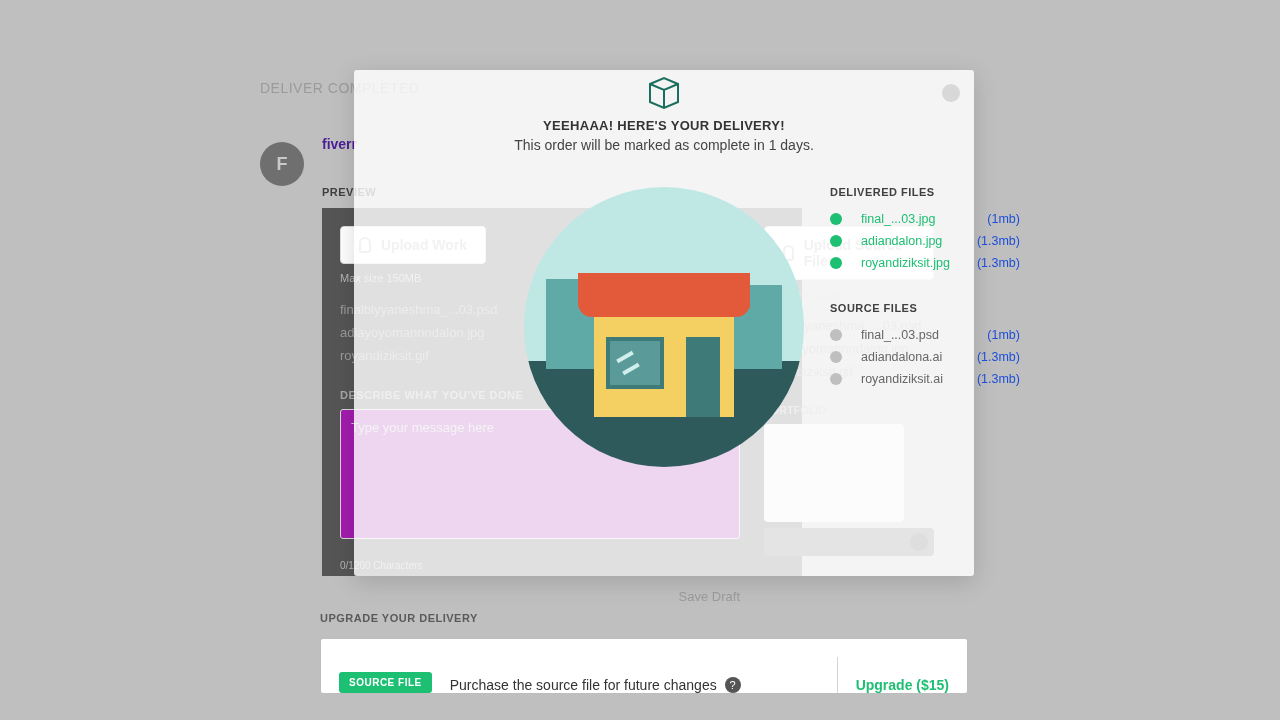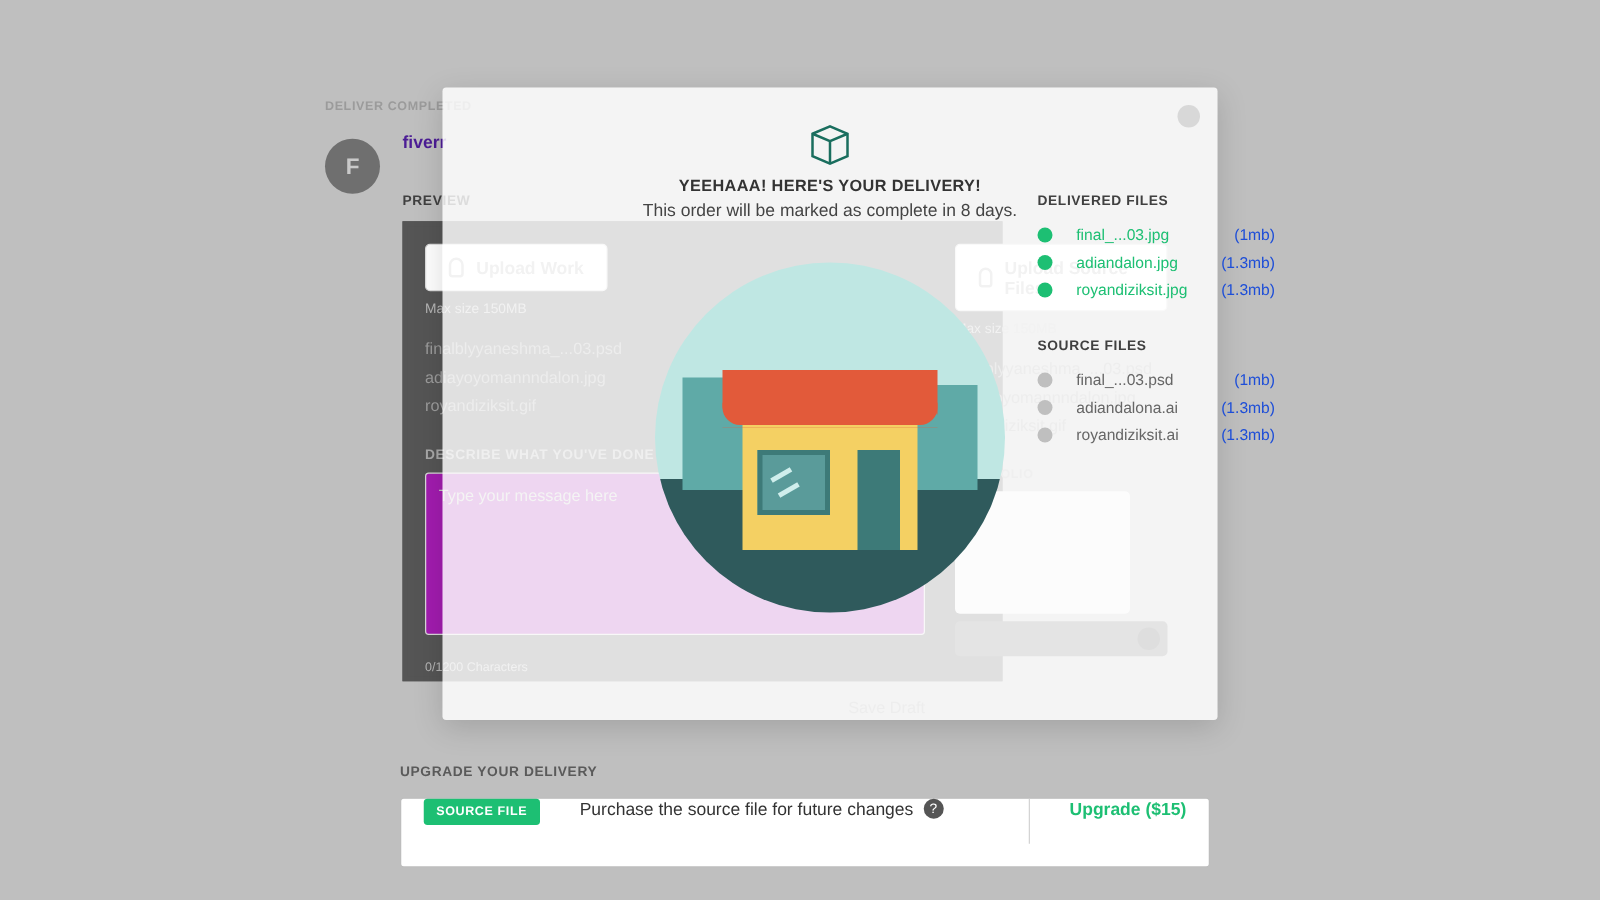--- a/index.html
+++ b/index.html
@@ -1,18 +1,18 @@
 <!DOCTYPE html>
 <html><head>
 <meta charset="utf-8">
 <style>
 *{box-sizing:border-box;margin:0;padding:0;font-family:-apple-system,BlinkMacSystemFont,"Segoe UI",Helvetica,Arial,sans-serif}
 body{background:#bfbfbf;width:1280px;height:720px;overflow:hidden;position:relative}
 .page{position:absolute;left:260px;top:80px;width:760px}
-.deliver-header{color:#9b9b9b;font-size:10px;font-weight:700;letter-spacing:.5px;margin-bottom:14px}
+.deliver-header{color:#9b9b9b;font-size:14px;font-weight:400;letter-spacing:.5px;margin-bottom:40px}
 .row{display:flex;gap:18px}
 .avatar{width:44px;height:44px;border-radius:50%;background:#6f6f6f;display:flex;align-items:center;justify-content:center;color:#c9c9c9;font-weight:700;font-size:18px;margin-top:6px}
 .main-col{flex:1}
 .name{color:#4c1d95;font-weight:700;font-size:14px;margin-bottom:34px}
 .cols{display:flex;gap:28px}
 .left{flex:1}
 .right{width:190px}
 .section-label{font-size:11px;font-weight:700;letter-spacing:.5px;color:#404040;margin-bottom:10px}
 .preview-box{width:100%;height:368px;background:#555;border:4px solid #555;position:relative}
 .upload-btn{display:inline-flex;align-items:center;gap:10px;border:1px solid #ddd;border-radius:4px;padding:10px 18px;color:#b5b5b5;font-weight:600;font-size:14px;background:#fff}
@@ -37,40 +37,40 @@
 
 .dfile{display:flex;align-items:center;gap:19px;font-size:12.5px;padding:4px 0}
 .dfile .dot{width:12px;height:12px;border-radius:50%;display:inline-block;flex-shrink:0}
 .dot.green{background:#1dbf73}
 .dot.gray{background:#bfbfbf}
 .dfile .fname{flex:1;white-space:nowrap;overflow:hidden;text-overflow:ellipsis}
 .dfile .fname.link{color:#1dbf73}
 .dfile .fname.plain{color:#666}
 .dfile .size{color:#1d4ed8}
 
-.overlay{position:absolute;left:354px;top:70px;width:620px;height:506px;background:rgba(255,255,255,.82);border-radius:3px;box-shadow:0 6px 24px rgba(0,0,0,.15);padding-top:27px;text-align:center}
+.overlay{position:absolute;left:354px;top:70px;width:620px;height:506px;background:rgba(255,255,255,.82);border-radius:3px;box-shadow:0 6px 24px rgba(0,0,0,.15);padding-top:4px;text-align:center}
 .overlay .close{position:absolute;right:14px;top:14px;width:18px;height:18px;border-radius:50%;background:#d8d8d8}
 .box-icon{margin:0 auto 8px;width:40px;height:36px;position:relative;display:block}
 .ov-title{font-size:13px;font-weight:800;letter-spacing:.3px;color:#333}
 .ov-sub{font-size:14px;color:#444;margin-top:4px}
 .store{width:280px;height:280px;border-radius:50%;margin:34px auto 0;position:relative;overflow:hidden;background:linear-gradient(to bottom,#bfe7e3 0%,#bfe7e3 62%,#2f5a5c 62%,#2f5a5c 100%)}
 .bldg{position:absolute;background:#5faaa7}
 .b1{left:22px;top:92px;width:72px;height:90px}
 .b2{right:22px;top:98px;width:72px;height:84px}
 .shop{position:absolute;left:70px;top:120px;width:140px;height:110px;background:#f4d063}
 .roof{position:absolute;left:54px;top:86px;width:172px;height:44px;background:#e25a3a;border-radius:0 0 14px 14px}
 .roof::before{content:"";position:absolute;left:0;right:0;bottom:-2px;height:20px;background:radial-gradient(circle at 12px 0,#e25a3a 12px,transparent 13px) repeat-x;background-size:24px 20px}
 .window{position:absolute;left:82px;top:150px;width:58px;height:52px;background:#5a9b9a;border:4px solid #3d7a78}
 .window .gl{position:absolute;width:18px;height:4px;background:#cfeeec;transform:rotate(-30deg)}
 .window .g1{left:6px;top:14px}
 .window .g2{left:12px;top:26px}
 .door{position:absolute;right:84px;top:150px;width:34px;height:80px;background:#3d7a78}
 
 .upgrade-label{position:absolute;left:320px;top:612px;font-size:11px;font-weight:700;letter-spacing:.5px;color:#5a5a5a}
-.upgrade-bar{position:absolute;left:320px;top:638px;width:648px;height:56px;border:1px solid #bdbdbd;border-radius:3px;background:#fff;display:flex;align-items:flex-start;padding:0 18px;gap:32px}
+.upgrade-bar{position:absolute;left:320px;top:638px;width:648px;height:56px;border:1px solid #bdbdbd;border-radius:3px;background:#fff;display:flex;align-items:flex-end;padding:0 18px;gap:18px}
 .badge{background:#1dbf73;color:#fff;font-size:10px;font-weight:700;letter-spacing:.5px;border-radius:3px;padding:5px 10px}
 .upgrade-text{flex:1;font-size:14px;color:#333;display:flex;align-items:center;gap:8px}
 .q{width:16px;height:16px;border-radius:50%;background:#555;color:#fff;font-size:11px;display:inline-flex;align-items:center;justify-content:center}
 .divider{width:1px;height:36px;background:#d4d4d4}
 .upgrade-btn{color:#1dbf73;font-weight:700;font-size:14px}
 </style>
 </head>
 <body>
 
 <div class="page">
@@ -180,21 +180,21 @@
 
 <div class="overlay">
   <span class="close"></span>
   <svg class="box-icon" viewBox="0 0 40 36">
       <g fill="none" stroke="#1a6e5e" stroke-width="2">
         <path d="M6 10 L20 4 L34 10 L34 28 L20 34 L6 28 Z"></path>
         <path d="M6 10 L20 16 L34 10 M20 16 L20 34"></path>
       </g>
     </svg>
   <div class="ov-title">YEEHAAA! HERE'S YOUR DELIVERY!</div>
-  <div class="ov-sub">This order will be marked as complete in 8 days.</div>
+  <div class="ov-sub">This order will be marked as complete in 1 days.</div>
   <div class="store">
     <div class="bldg b1"></div>
       <div class="bldg b2"></div>
     <div class="shop"></div>
     <div class="roof"></div>
     <div class="window">
         <span class="gl g1"></span>
         <span class="gl g2"></span>
       </div>
     <div class="door"></div>

